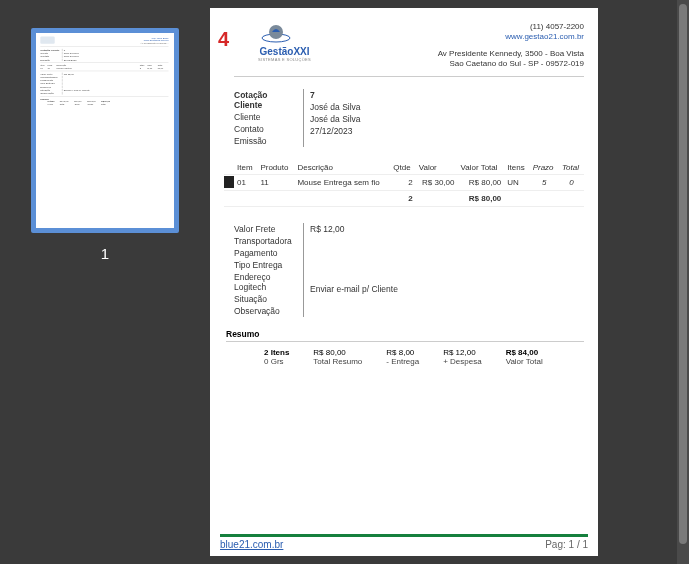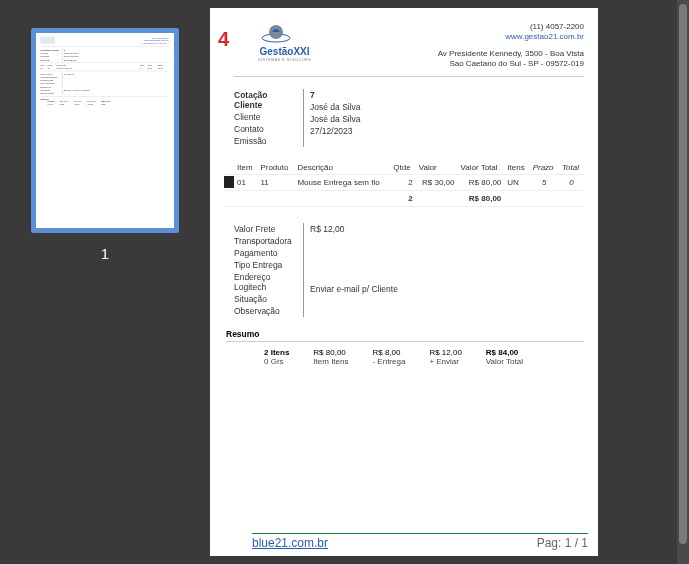--- a/index.html
+++ b/index.html
@@ -168,27 +168,26 @@
   }
   .resumo .col { text-align:left; }
   .resumo .col .v { display:block; }
   .resumo .col .l { color:#444; }
   .resumo .col.bold .v { font-weight:bold; }
   .footer {
     position: absolute;
     bottom: 6px;
     left: 10px;
     right: 10px;
-    border-top: 1px solid #15803d;
+    border-top: 3px solid #15803d;
     display:flex;
     justify-content: space-between;
-    font-size: 12px;
+    font-size: 10px;
     color: #2a5db0;
     padding-top:2px;
-    margin-left:32px;
   }
   .footer .pg { color:#666; }
   .scrollbar {
     position:absolute;
     right:0; top:0; bottom:0;
     width:12px;
     background:#4a4a4a;
   }
   .scrollbar-thumb {
     position:absolute;
@@ -391,29 +390,29 @@
     </div>
 
     <div class="resumo-h">Resumo</div>
     <div class="resumo">
       <div class="col bold">
         <span class="v">2 Itens</span>
         <span class="l">0 Grs</span>
       </div>
       <div class="col">
         <span class="v">R$ 80,00</span>
-        <span class="l">Item Itens</span>
+        <span class="l">Total Resumo</span>
       </div>
       <div class="col">
         <span class="v">R$ 8,00</span>
         <span class="l">- Entrega</span>
       </div>
       <div class="col">
         <span class="v">R$ 12,00</span>
-        <span class="l">+ Enviar</span>
+        <span class="l">+ Despesa</span>
       </div>
       <div class="col bold">
         <span class="v">R$ 84,00</span>
         <span class="l">Valor Total</span>
       </div>
     </div>
 
     <div class="footer">
       <span style="text-decoration:underline;">blue21.com.br</span>
       <span class="pg">Pag: 1 / 1</span>

